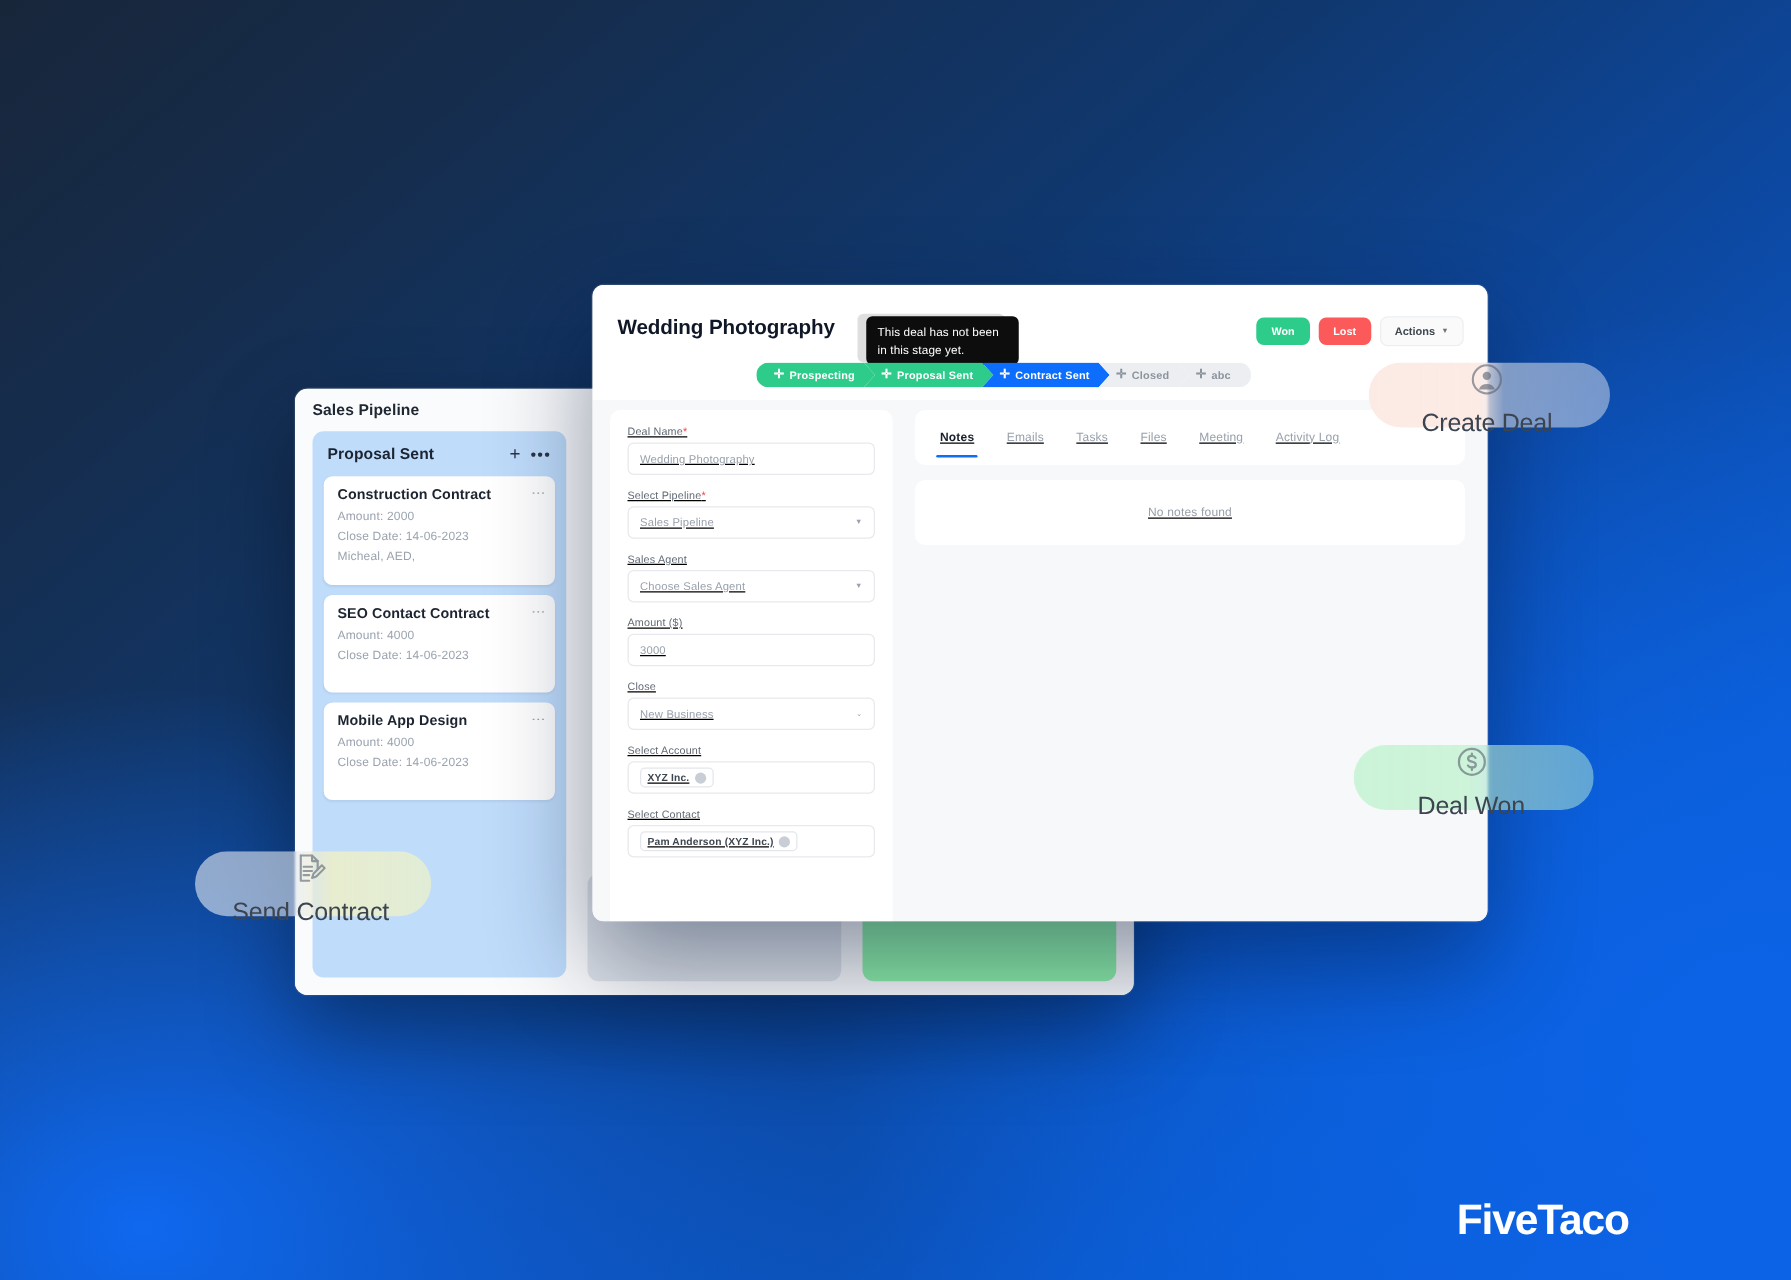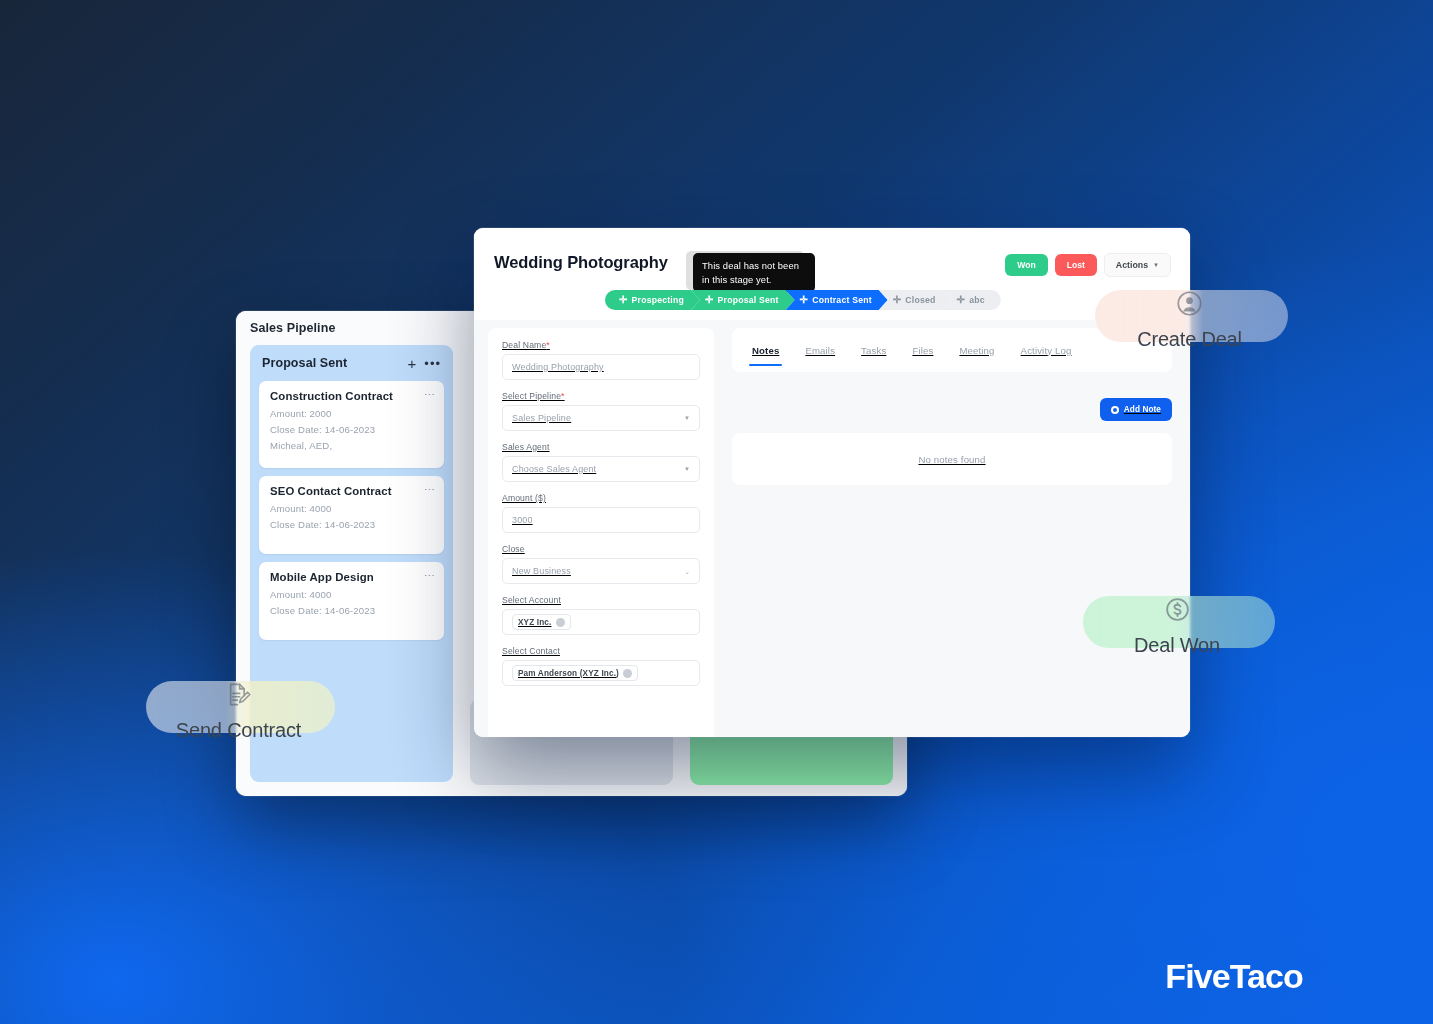--- a/index.html
+++ b/index.html
@@ -154,21 +154,21 @@
 
   
   .pill{
     position:absolute; height:52px; border-radius:26px; display:flex; align-items:center;
     gap:11px; padding:0 24px 0 20px; font-size:20px; color:#3c4450; letter-spacing:-.2px;
     backdrop-filter:blur(1px);
     flex-direction:column;
   }
   .pill .glyph{ width:27px; height:27px; flex:0 0 auto; opacity:.62; }
   .pill-send{
-    left:146px; top:681px; width:189px;
+    left:156px; top:681px; width:189px;
     background:linear-gradient(90deg, rgba(226,232,240,.62) 0%, rgba(226,232,240,.60) 42%, rgba(248,243,190,.72) 58%, rgba(233,240,206,.80) 100%);
     align-items:center;
   }
   .pill-create{
     left:1095px; top:290px; width:193px;
     background:linear-gradient(90deg, rgba(252,233,227,.95) 0%, rgba(252,233,227,.92) 45%, rgba(226,230,240,.55) 56%, rgba(214,220,233,.52) 100%);
   }
   .pill-won{
     left:1083px; top:596px; width:192px;
     background:linear-gradient(90deg, rgba(201,243,214,.95) 0%, rgba(201,243,214,.92) 47%, rgba(175,229,213,.62) 58%, rgba(166,224,212,.55) 100%);
@@ -298,26 +298,20 @@
     <div class="right-panel">
       <div class="tabsbar">
         <div class="tab active">Notes</div>
         <div class="tab">Emails</div>
         <div class="tab">Tasks</div>
         <div class="tab">Files</div>
         <div class="tab">Meeting</div>
         <div class="tab">Activity Log</div>
       </div>
 
-      <div class="addnote-row">
-        <button class="btn-addnote">
-          <span class="gear"></span>
-          <span>Add Note</span>
-        </button>
-      </div>
 
       <div class="notes-empty">No notes found</div>
     </div>
   </div>
 </div>
 
 <div class="stagebar">
   <div class="stage green">
       <span class="plus">✛</span>
       <span>Prospecting</span>

